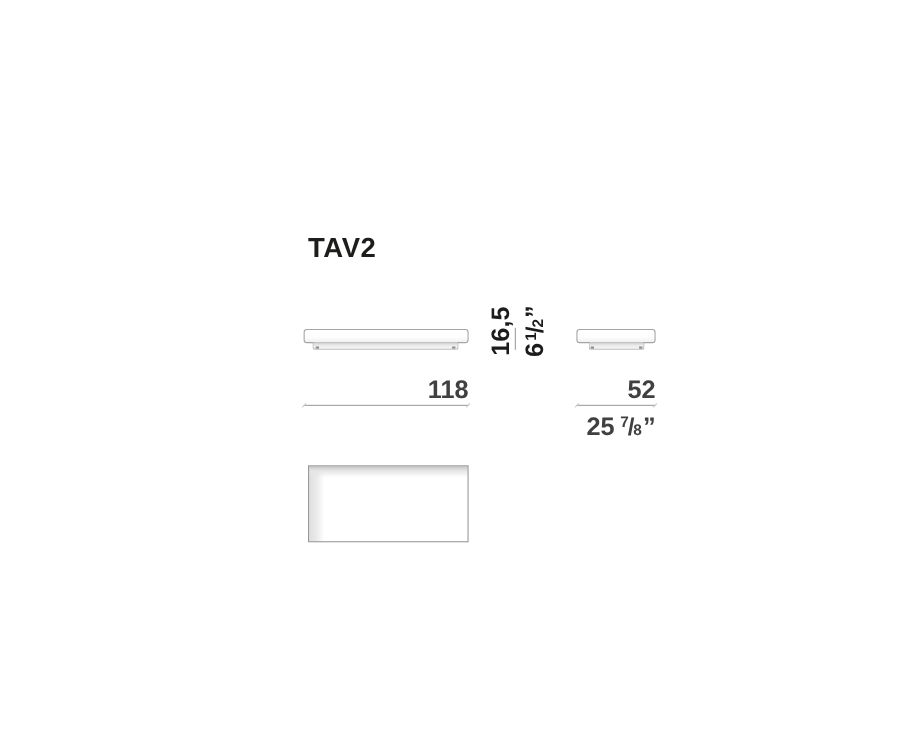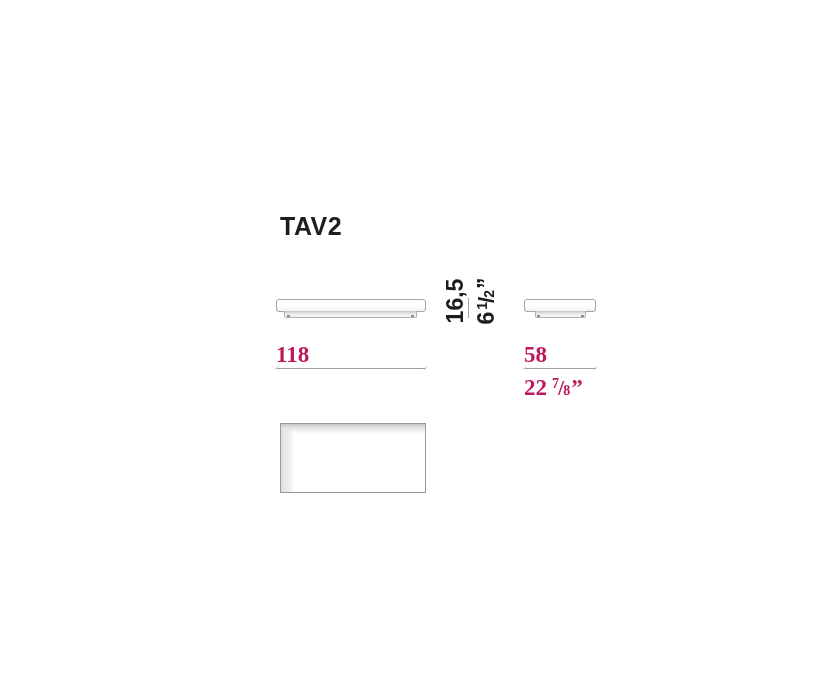--- a/index.html
+++ b/index.html
@@ -32,21 +32,21 @@
   .front-plinth{ left:266px; top:295px; width:133px; }
   .front-foot-l{ left:269px; top:299px; }
   .front-foot-r{ left:393px; top:299px; }
 
   .side-slab   { left:506px; top:283px; width:72px; }
   .side-plinth { left:517px; top:295px; width:51px; }
   .side-foot-l { left:519px; top:299px; }
   .side-foot-r { left:563px; top:299px; }
 
   
-  .dim { position:absolute; text-align:left; color:#be185d;font-family:Liberation Serif, serif; }
+  .dim { position:absolute; text-align:right; color:#404040; }
   .dim-cm {
     font-size:23px; font-weight:700; line-height:23px; white-space:nowrap;
   }
   .dim-line {
     height:0; border-top:1.5px solid #9f9f9f; margin:2px 0 2px 0; position:relative;
   }
   .dim-line::before, .dim-line::after {
     content:""; position:absolute; top:-3px; width:1px; height:5px;
     background:#cdcdcd; transform:rotate(45deg);
   }
@@ -104,23 +104,23 @@
     <div class="foot side-foot-l"></div>
     <div class="foot side-foot-r"></div>
   </div>
 
   <div class="dim dim-width">
     <div class="dim-cm">118</div>
     <div class="dim-line"></div>
   </div>
 
   <div class="dim dim-depth">
-    <div class="dim-cm">58</div>
+    <div class="dim-cm">52</div>
     <div class="dim-line"></div>
-    <div class="dim-in"><span>22</span><span class="frac spaced"><span class="sup">7</span><span class="slash">/</span><span class="den">8</span></span><span class="inchmark">”</span></div>
+    <div class="dim-in"><span>25</span><span class="frac spaced"><span class="sup">7</span><span class="slash">/</span><span class="den">8</span></span><span class="inchmark">”</span></div>
   </div>
 
   <div class="dim-height-outer">
     <div class="dim-height">
       <div class="dim-cm">16,5</div>
       <div class="dim-line"></div>
       <div class="dim-in"><span>6</span><span class="frac"><span class="sup">1</span><span class="slash">/</span><span class="den">2</span></span><span class="inchmark">”</span></div>
     </div>
   </div>
 

